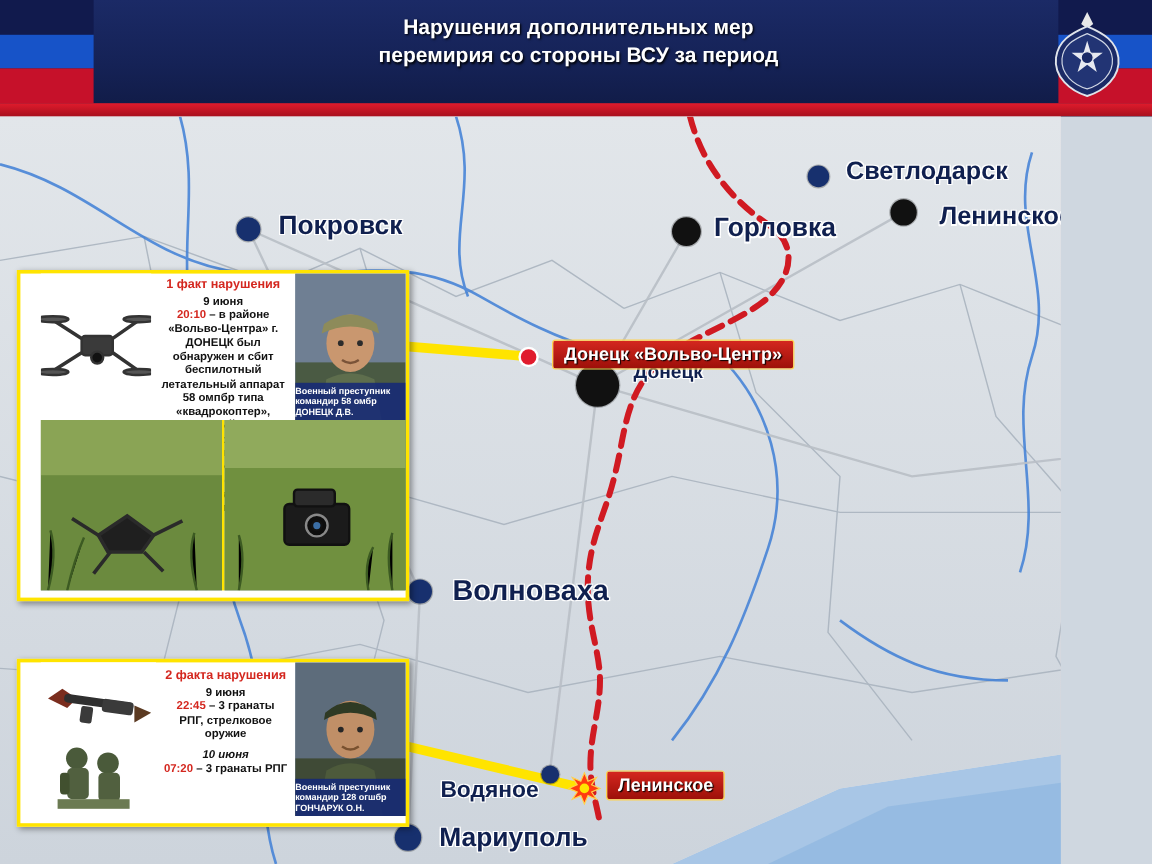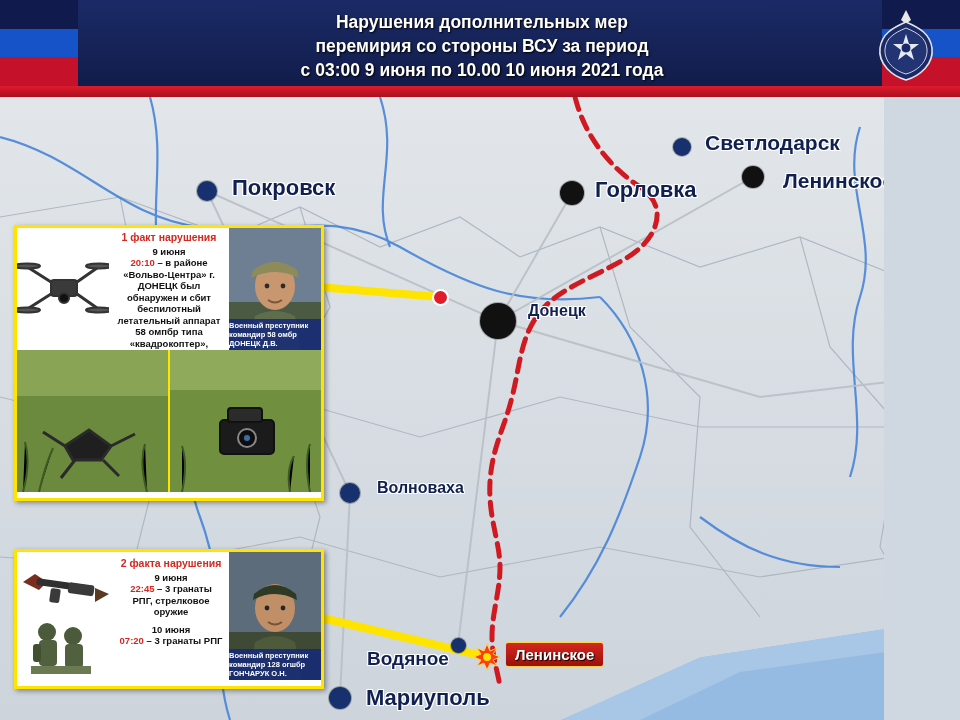--- a/index.html
+++ b/index.html
@@ -62,20 +62,21 @@
     position:absolute;white-space:nowrap;font-weight:bold;color:#ffffff;
     background:linear-gradient(180deg,#d4271f 0%,#9d1009 100%);
     border:1px solid #ffd24d;border-radius:3px;padding:3px 9px;font-size:15px;
     text-shadow:1px 1px 1px #000;
   }
 
   
   .panel{
     position:absolute;background:#ffffff;border:3px solid #ffe400;
     box-shadow:2px 2px 5px rgba(0,0,0,.4);
+    padding-left:17px;
   }
   .panel .row{display:flex;}
   .panel .txt{
     flex:1;padding:4px 6px;text-align:center;font-size:9.5px;line-height:11.5px;
     color:#111;font-weight:bold;
   }
   .panel .txt .hdr{color:#d4271f;font-size:10.5px;display:block;margin-bottom:2px;}
   .panel .txt .d{display:block;color:#111;}
   .panel .txt .t{color:#d4271f;}
   .panel .photo{position:relative;overflow:hidden;}
@@ -100,21 +101,20 @@
         <i class="b3"></i>
     </div>
     <div class="flagR">
       <i class="b1"></i>
         <i class="b2"></i>
         <i class="b3"></i>
     </div>
     <div class="title">
       <div>Нарушения дополнительных мер</div>
       <div>перемирия со стороны ВСУ за период</div>
-      <div>с 03:00 9 июня по 10.00 10 июня 2021 года</div>
     </div>
     <svg class="emblem" viewBox="0 0 64 74">
       <path d="M32 2 L37 12 L32 16 L27 12 Z" fill="#e8e8e8"></path>
       <path d="M32 14 C18 20 8 26 6 40 C4 56 18 68 32 72 C46 68 60 56 58 40 C56 26 46 20 32 14 Z" fill="#1b2a66" stroke="#dfe3ea" stroke-width="1.6"></path>
       <path d="M32 20 C20 25 12 30 11 41 C10 54 21 63 32 66 C43 63 54 54 53 41 C52 30 44 25 32 20 Z" fill="#223474" stroke="#cfd6e4" stroke-width="1"></path>
       <path d="M32 26 L35 36 L45 36 L37 42 L40 52 L32 46 L24 52 L27 42 L19 36 L29 36 Z" fill="#e7e9f0"></path>
       <circle cx="32" cy="40" r="5" fill="#1b2a66" stroke="#e7e9f0" stroke-width="1"></circle>
     </svg>
     <div class="redbar"></div>
   </div>
@@ -186,32 +186,33 @@
     <div class="city">
       <span class="dot" style="left:197px;top:84px;width:20px;height:20px;background:#17306e;"></span>
       <span class="lbl" style="left:232px;top:78px;font-size:22px;">Покровск</span>
     </div>
     <div class="city">
       <span class="dot" style="left:480px;top:206px;width:36px;height:36px;background:#111111;"></span>
       <span class="lbl" style="left:528px;top:205px;font-size:16px;">Донецк</span>
     </div>
     <div class="city">
       <span class="dot" style="left:340px;top:386px;width:20px;height:20px;background:#17306e;"></span>
-      <span class="lbl" style="left:377px;top:382px;font-size:16px;">Волноваха</span>
+      <span class="lbl" style="left:377px;top:382px;font-size:24px;">Волноваха</span>
     </div>
     <div class="city">
       <span class="dot" style="left:451px;top:541px;width:15px;height:15px;background:#17306e;"></span>
       <span class="lbl" style="left:367px;top:551px;font-size:19px;">Водяное</span>
     </div>
     <div class="city">
       <span class="dot" style="left:329px;top:590px;width:22px;height:22px;background:#17306e;"></span>
       <span class="lbl" style="left:366px;top:588px;font-size:22px;">Мариуполь</span>
     </div>
 
     <span class="dot" style="position:absolute;left:434px;top:194px;width:13px;height:13px;border-radius:50%;background:#e01b2c;box-shadow:0 0 0 2px #fff;"></span>
+    <div class="badge" style="left:460px;top:186px;">Донецк «Вольво-Центр»</div>
 
     <svg style="position:absolute;left:473px;top:546px;" width="28" height="28" viewBox="0 0 28 28">
       <path d="M14 1 L17 8 L24 5 L20 11 L27 14 L20 17 L24 23 L17 20 L14 27 L11 20 L4 23 L8 17 L1 14 L8 11 L4 5 L11 8 Z" fill="#ff3b10" stroke="#ffd24d" stroke-width="1"></path>
       <circle cx="14" cy="14" r="4" fill="#ffe400"></circle>
     </svg>
     <div class="badge" style="left:505px;top:545px;">Ленинское</div>
 
     <div class="panel" style="left:14px;top:128px;width:304px;height:270px;">
       <div class="row" style="height:122px;">
 
@@ -305,21 +306,21 @@
               <circle cx="42" cy="18" r="9" fill="#4a5a3a"></circle>
               <rect x="34" y="26" width="18" height="24" rx="4" fill="#51603f"></rect>
               <rect x="0" y="48" width="60" height="8" fill="#6b7a52"></rect>
             </g>
           </svg>
         </div>
         <div class="txt" style="padding-top:6px;">
           <span class="hdr">2 факта нарушения</span>
           <span class="d">9 июня</span>
           <span><span class="t">22:45</span><span> – 3 гранаты РПГ, стрелковое оружие</span></span>
-          <span class="d" style="margin-top:6px;">10 июня</span>
+          <span class="d" style="margin-top:6px;font-style:italic;">10 июня</span>
           <span><span class="t">07:20</span><span> – 3 гранаты РПГ</span></span>
         </div>
         <div class="photo sky-face" style="width:92px;">
           <svg width="92" height="128" viewBox="0 0 92 128">
             <rect width="92" height="128" fill="#5d6c7b"></rect>
             <rect y="80" width="92" height="48" fill="#3f4a36"></rect>
             <ellipse cx="46" cy="56" rx="20" ry="24" fill="#c08f67"></ellipse>
             <path d="M25 42 q21 -18 42 0 l1 6 q-22 -12 -44 0 Z" fill="#2f3a24"></path>
             <path d="M26 90 q20 -12 40 0 l7 38 h-54 Z" fill="#4d5a3b"></path>
             <circle cx="38" cy="56" r="2.4" fill="#262626"></circle>

